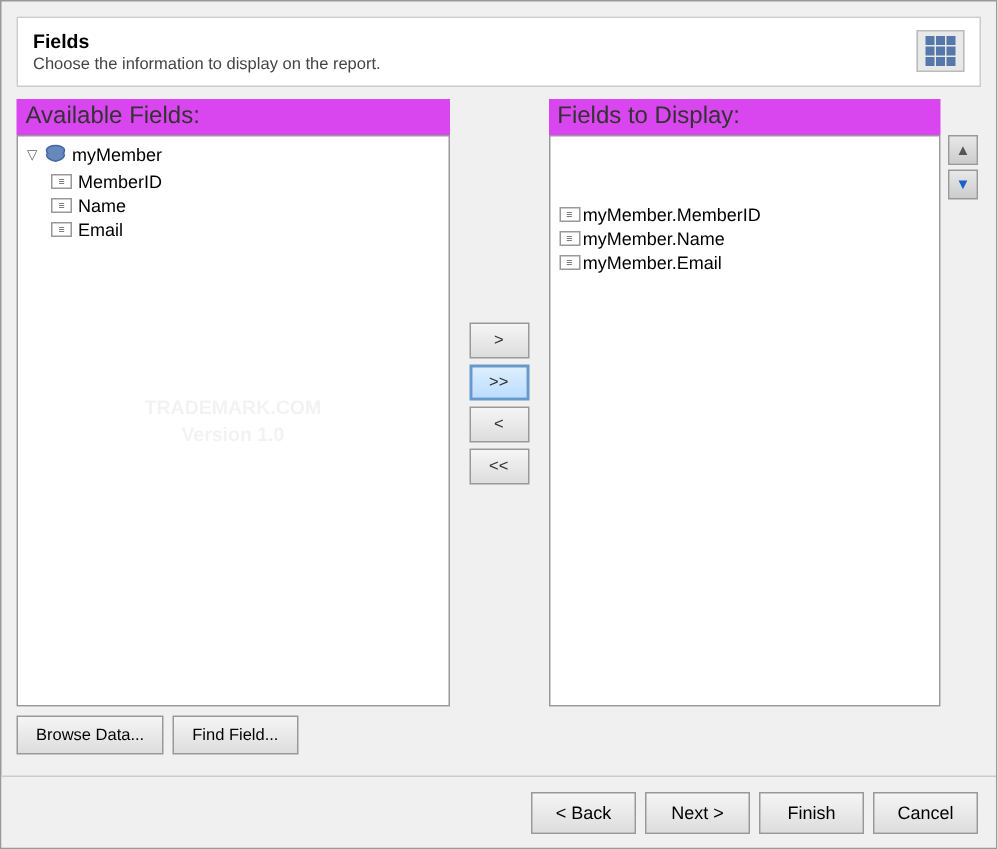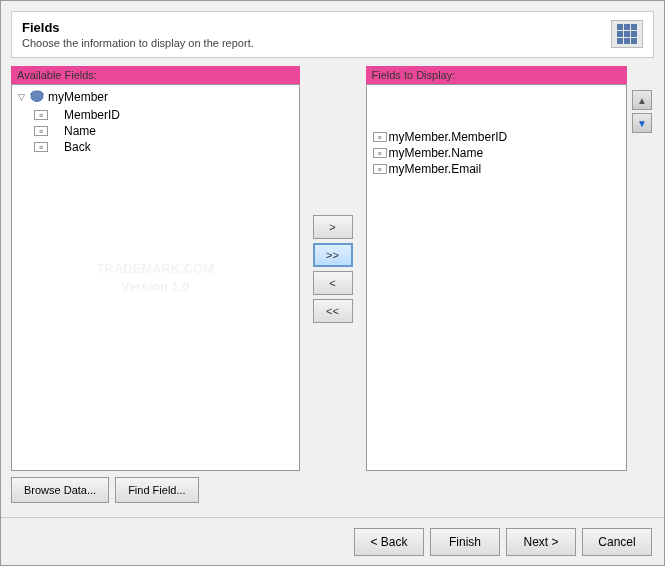--- a/index.html
+++ b/index.html
@@ -102,24 +102,24 @@
     }
     .panel {
       flex: 1;
       border: 1px solid #999;
       background: white;
       display: flex;
       flex-direction: column;
     }
     .panel-label {
       padding: 3px 6px;
-      font-size: 11px;
+      font-size: 16px;
       font-weight: normal;
       color: #333;
-      background: #ec4899;
+      background: #d946ef;
     }
     .panel-content {
       flex: 1;
       overflow: auto;
       padding: 4px;
       position: relative;
     }
     .watermark {
       position: absolute;
       top: 50%;
@@ -129,21 +129,21 @@
       text-align: center;
       pointer-events: none;
       font-size: 13px;
       font-weight: bold;
       color: #666;
       line-height: 1.4;
     }
     .tree-item {
       display: flex;
       align-items: center;
-      gap: 14px;
+      gap: 2px;
       padding: 1px 2px;
       cursor: pointer;
       white-space: nowrap;
     }
     .tree-root {
       display: flex;
       align-items: center;
       gap: 2px;
       padding: 1px 2px;
       margin-bottom: 2px;
@@ -315,21 +315,21 @@
                 <div class="tree-item">
                   <span class="field-icon">≡</span>
                   <span>MemberID</span>
                 </div>
                 <div class="tree-item">
                   <span class="field-icon">≡</span>
                   <span>Name</span>
                 </div>
                 <div class="tree-item">
                   <span class="field-icon">≡</span>
-                  <span>Back</span>
+                  <span>Email</span>
                 </div>
               </div>
             </div>
           </div>
         </div>
 
         <div class="middle-buttons">
           <button class="move-btn">&gt;</button>
           <button class="move-btn active">&gt;&gt;</button>
           <button class="move-btn">&lt;</button>
@@ -367,17 +367,17 @@
       <div class="bottom-buttons-panel">
         <button class="browse-btn">Browse Data...</button>
         <button class="find-btn">Find Field...</button>
       </div>
     </div>
 
   </div>
 
   <div class="footer">
     <button class="footer-btn">&lt; Back</button>
+    <button class="footer-btn">Next &gt;</button>
     <button class="footer-btn">Finish</button>
-    <button class="footer-btn">Next &gt;</button>
     <button class="footer-btn">Cancel</button>
   </div>
 </div>
 
 </body></html>

